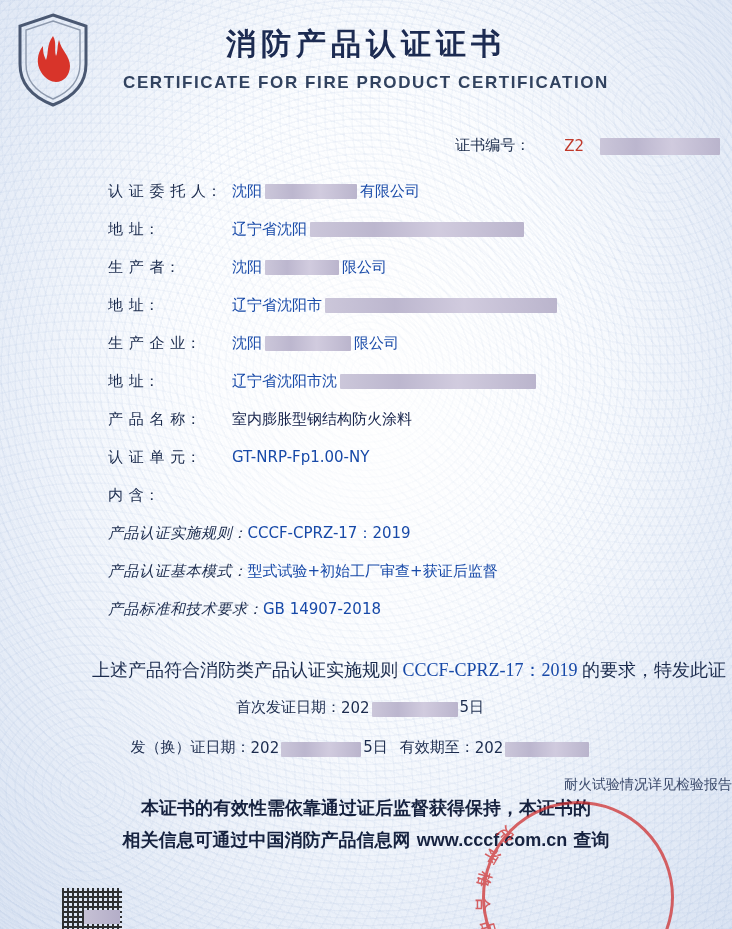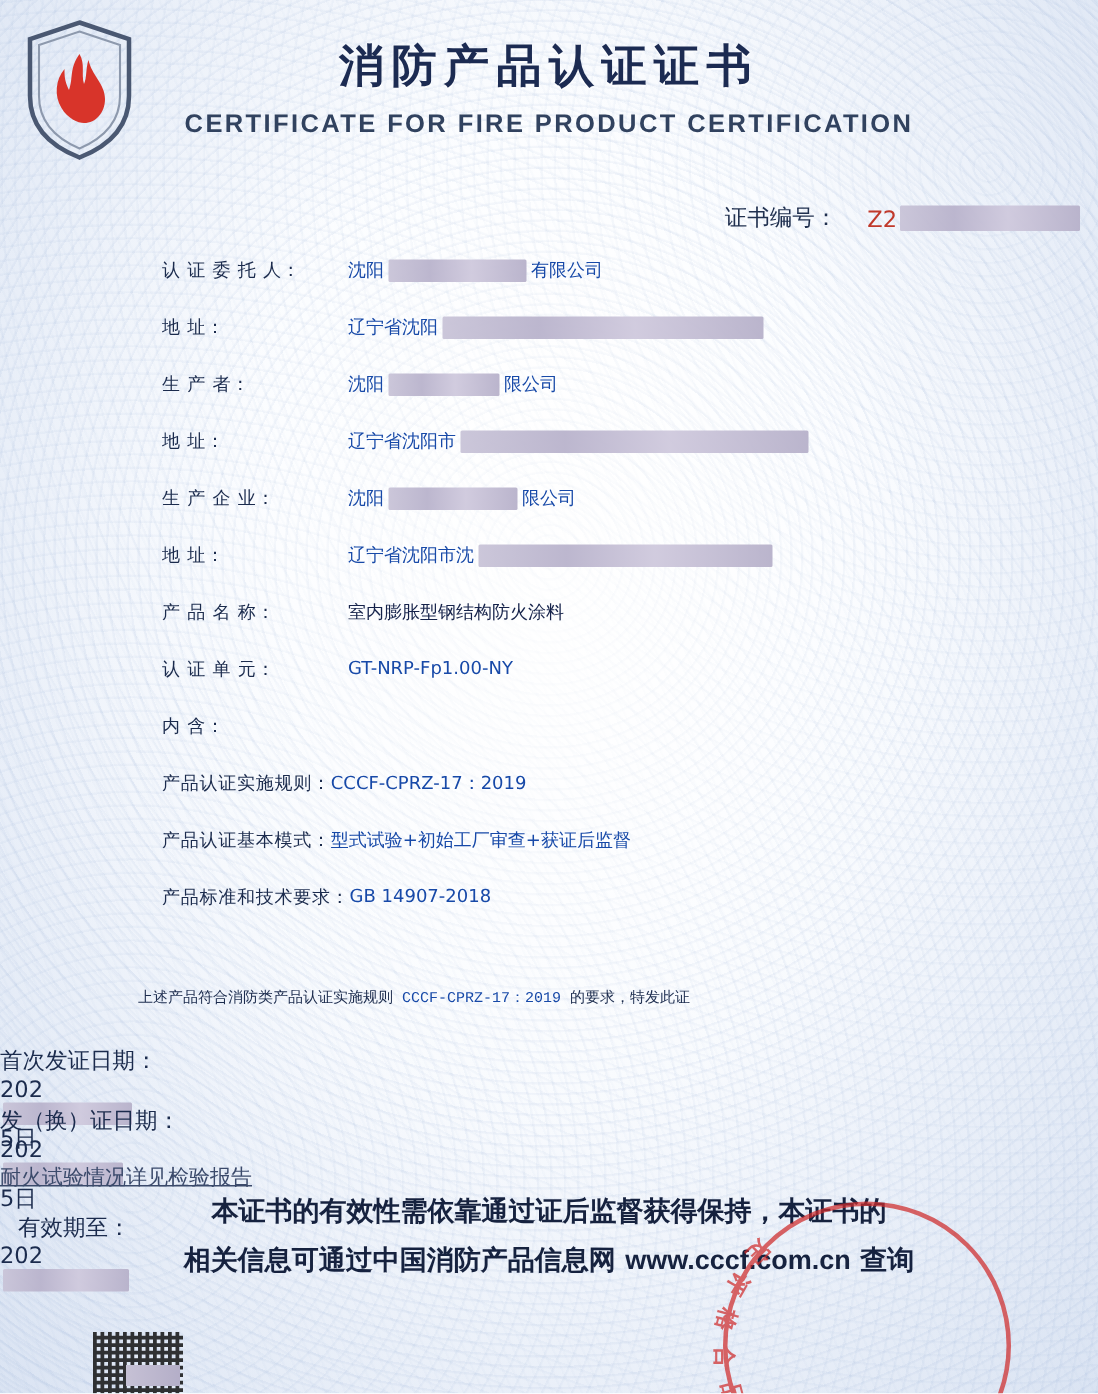--- a/index.html
+++ b/index.html
@@ -70,50 +70,51 @@
 
   
   .cert-no {
     position: absolute;
     right: 12px;
     top: 136px;
     font-family: "DejaVu Sans", "Liberation Sans", sans-serif;
     font-size: 15px;
     color: #20304f;
     display: flex;
-    align-items: center;
+    align-items: flex-end;
     white-space: nowrap;
+    gap: 14px;
   }
   .cert-no .val {
     color: #c0392b;
     margin-left: 20px;
   }
 
   
   .rows {
     position: absolute;
     left: 108px;
     right: 18px;
     top: 172px;
   }
   .row {
     display: flex;
-    align-items: flex-start;
+    align-items: center;
     height: 38px;
     font-family: "DejaVu Sans", "Liberation Sans", sans-serif;
-    font-size: 12px;
+    font-size: 15px;
     color: #1b2b4d;
     white-space: nowrap;
   }
   .row .label {
     width: 124px;
     flex: 0 0 auto;
     letter-spacing: 0.5px;
   }
-  .row.wide .label { width: auto; padding-right: 0; }
+  .row.wide .label { width: auto; padding-right: 0; font-style: italic; }
   .row .value {
     color: #1749a8;
     position: relative;
     display: flex;
     align-items: center;
   }
   .row .value.dark { color: #15224a; }
 
   
   .redact {
@@ -125,52 +126,50 @@
     vertical-align: middle;
   }
   .redact.tall { height: 17px; }
 
   
   .statement {
     position: absolute;
     left: 92px;
     right: 18px;
     top: 658px;
-    font-family: Liberation Mono, monospace;
-    font-size: 10px;
+    font-family: Liberation Serif, serif;
+    font-size: 18px;
     color: #1b2b4d;
     white-space: nowrap;
   }
   .statement .blue { color: #1749a8; }
 
   .date-line {
     position: absolute;
     left: 0;
-    right: 1px;
+    right: 12px;
     font-family: "DejaVu Sans", "Liberation Sans", sans-serif;
     font-size: 15px;
     color: #1b2b4d;
     display: flex;
     justify-content: center;
-    align-items: flex-start;
+    align-items: flex-end;
     white-space: nowrap;
-    flex-direction: column;
   }
   #first-issue-line { top: 698px; }
   #reissue-line { top: 738px; }
 
   .note-fire {
     position: absolute;
     left: 0; right: 0;
     top: 776px;
-    text-align: left;
+    text-align: right;
     font-family: "DejaVu Sans", "Liberation Sans", sans-serif;
     font-size: 14px;
     color: #3b4a6b;
-    text-decoration: underline;
   }
   .footer {
     position: absolute;
     left: 0; right: 0;
     top: 792px;
     text-align: center;
     font-family: "DejaVu Sans", "Liberation Sans", sans-serif;
     font-size: 18px;
     font-weight: bold;
     color: #16223f;

